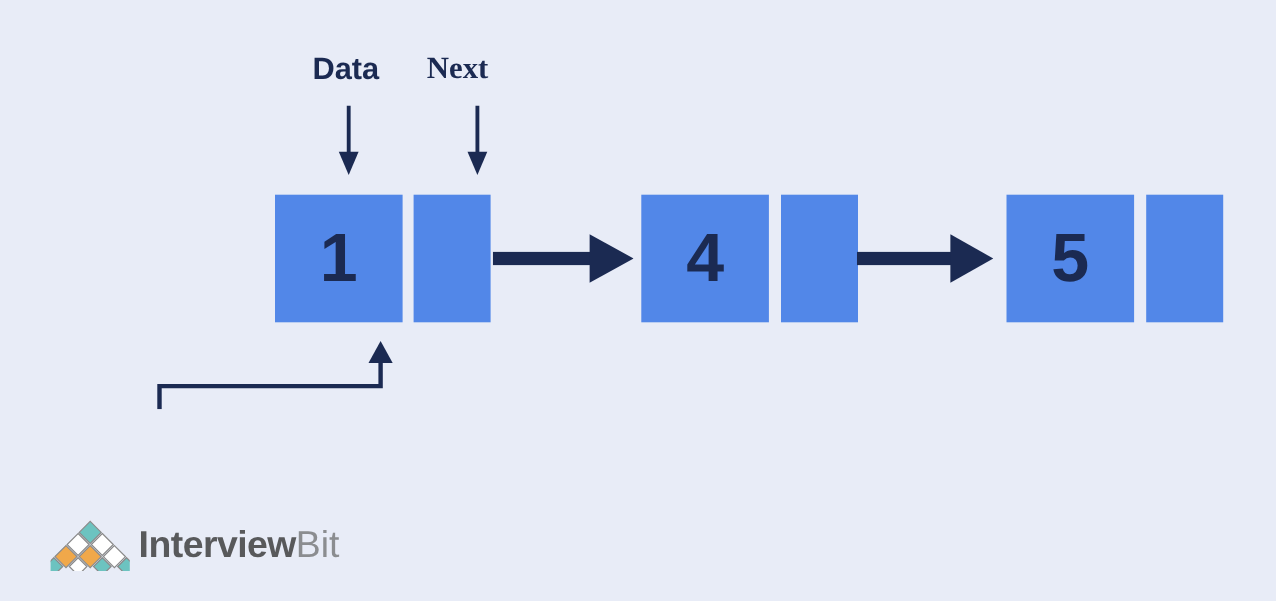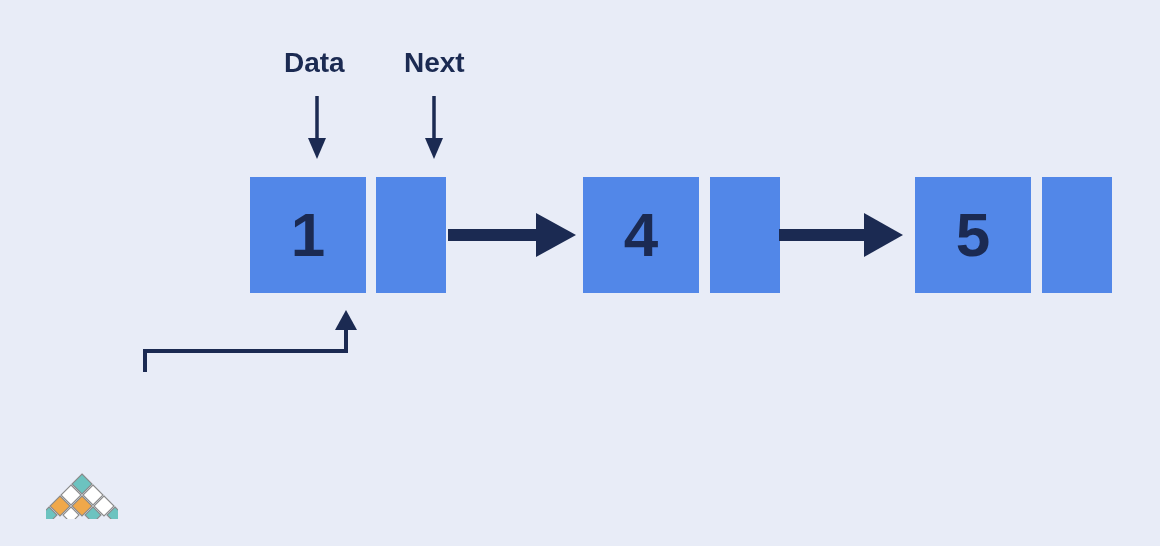--- a/index.html
+++ b/index.html
@@ -25,21 +25,21 @@
   
   .field-label {
     color: #1b2a52;
     font-weight: bold;
     font-size: 28px;
     line-height: 34px;
     letter-spacing: 0px;
     white-space: nowrap;
   }
   #label-data { left: 284px; top: 46px; }
-  #label-next { left: 404px; top: 46px; }
+  #label-next { left: 388px; top: 46px; font-family: Liberation Serif, serif; }
 
   
   .vpointer { width: 22px; height: 64px; }
   #vp-data { left: 306px; top: 96px; }
   #vp-next { left: 423px; top: 96px; }
 
   
   .cell {
     background: #5287e8;
     top: 177px;
@@ -153,15 +153,18 @@
         <polygon points="14,25 24,35 14,45 4,35" fill="#f0a84a"></polygon>
         <polygon points="36,25 46,35 36,45 26,35" fill="#f0a84a"></polygon>
         <polygon points="58,25 68,35 58,45 48,35" fill="#ffffff"></polygon>
 
         <polygon points="25,36 33,44 25,52 17,44" fill="#ffffff"></polygon>
         <polygon points="47,36 55,44 47,52 39,44" fill="#6cc3c0"></polygon>
         <polygon points="3,36 11,44 3,52 -5,44" fill="#6cc3c0"></polygon>
         <polygon points="69,36 77,44 69,52 61,44" fill="#6cc3c0"></polygon>
       </g>
     </svg>
+    <div id="logo-text">
+      <span class="lt-bold">Interview</span><span class="lt-thin">Bit</span>
+    </div>
   </div>
 
 </div>
 
 </body></html>

